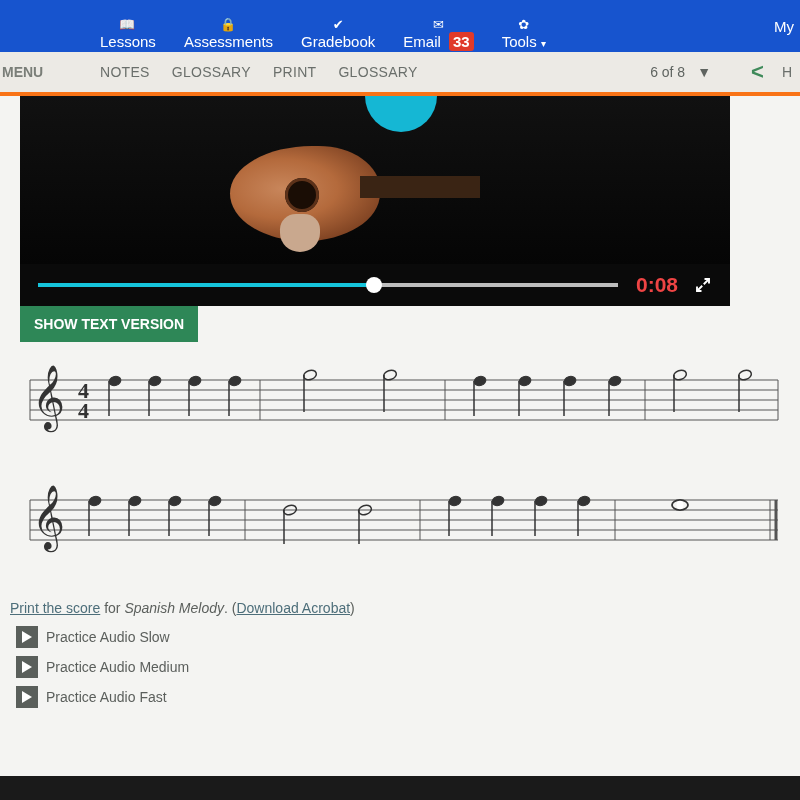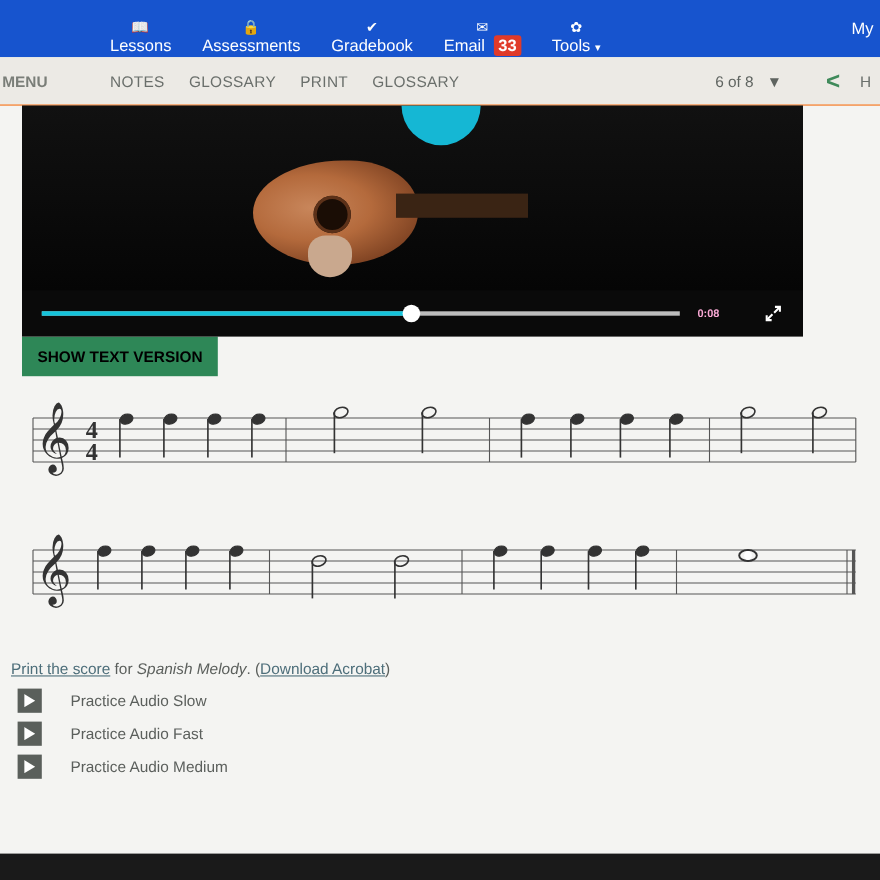--- a/index.html
+++ b/index.html
@@ -47,21 +47,21 @@
   }
   .topnav .spacer { flex: 1; }
   .topnav .my { margin-right: 6px; }
   .secnav {
     background: #eceae5;
     height: 44px;
     display: flex;
     align-items: center;
     color: #6a6f6b;
     font-size: 14px;
-    border-bottom: 1px solid #f97316;
+    border-bottom: 4px solid #f97316;
   }
   .secnav .menu {
     width: 60px;
     padding-left: 2px;
     font-weight: bold;
     color: #7a7e78;
   }
   .secnav .tabs {
     display: flex;
     gap: 22px;
@@ -169,25 +169,25 @@
   }
   .progress .thumb {
     position:absolute;
     top:50%;
     left:58%;
     width:16px; height:16px;
     background:#fff;
     border-radius:50%;
     transform:translate(-50%,-50%);
   }
-  .vtime { color:#f9a8d4; font-weight:bold; font-size:10px; width:44px; text-align:left; }
+  .vtime { color:#ef4444; font-weight:bold; font-size:21px; width:44px; text-align:right; }
   .fs-icon { width:18px; height:18px; cursor:pointer; }
   .showtext {
     background:#2e8757;
-    color:#000000;
+    color:#ffffff;
     display:inline-block;
     padding:10px 14px;
     font-size:14px;
     font-weight:bold;
     margin-left:20px;
     cursor:pointer;
     border:none;
   }
   .score {
     margin: 18px 20px 0 20px;
@@ -201,21 +201,21 @@
   .meta a { color:#4d6e7a; text-decoration: underline; cursor:pointer; }
   .meta .piece { font-style: italic; }
   .audio-list {
     margin: 10px 0 0 16px;
     font-size:14px;
     color:#5b5f5c;
   }
   .audio-list .row {
     display:flex;
     align-items:center;
-    gap:26px;
+    gap:8px;
     margin-bottom:8px;
   }
   .playbtn {
     width:22px; height:22px;
     background:#5a5f5b;
     display:flex;
     align-items:center;
     justify-content:center;
     cursor:pointer;
   }
@@ -441,28 +441,28 @@
         </svg>
     </div>
     <span>Practice Audio Slow</span>
   </div>
   <div class="row">
     <div class="playbtn">
       <svg viewBox="0 0 10 12">
           <polygon points="0,0 10,6 0,12" fill="#fff"></polygon>
         </svg>
     </div>
-    <span>Practice Audio Fast</span>
+    <span>Practice Audio Medium</span>
   </div>
   <div class="row">
     <div class="playbtn">
       <svg viewBox="0 0 10 12">
           <polygon points="0,0 10,6 0,12" fill="#fff"></polygon>
         </svg>
     </div>
-    <span>Practice Audio Medium</span>
+    <span>Practice Audio Fast</span>
   </div>
 </div>
 
 <div class="blackbar"></div>
 
 
 
 
 </body></html>

